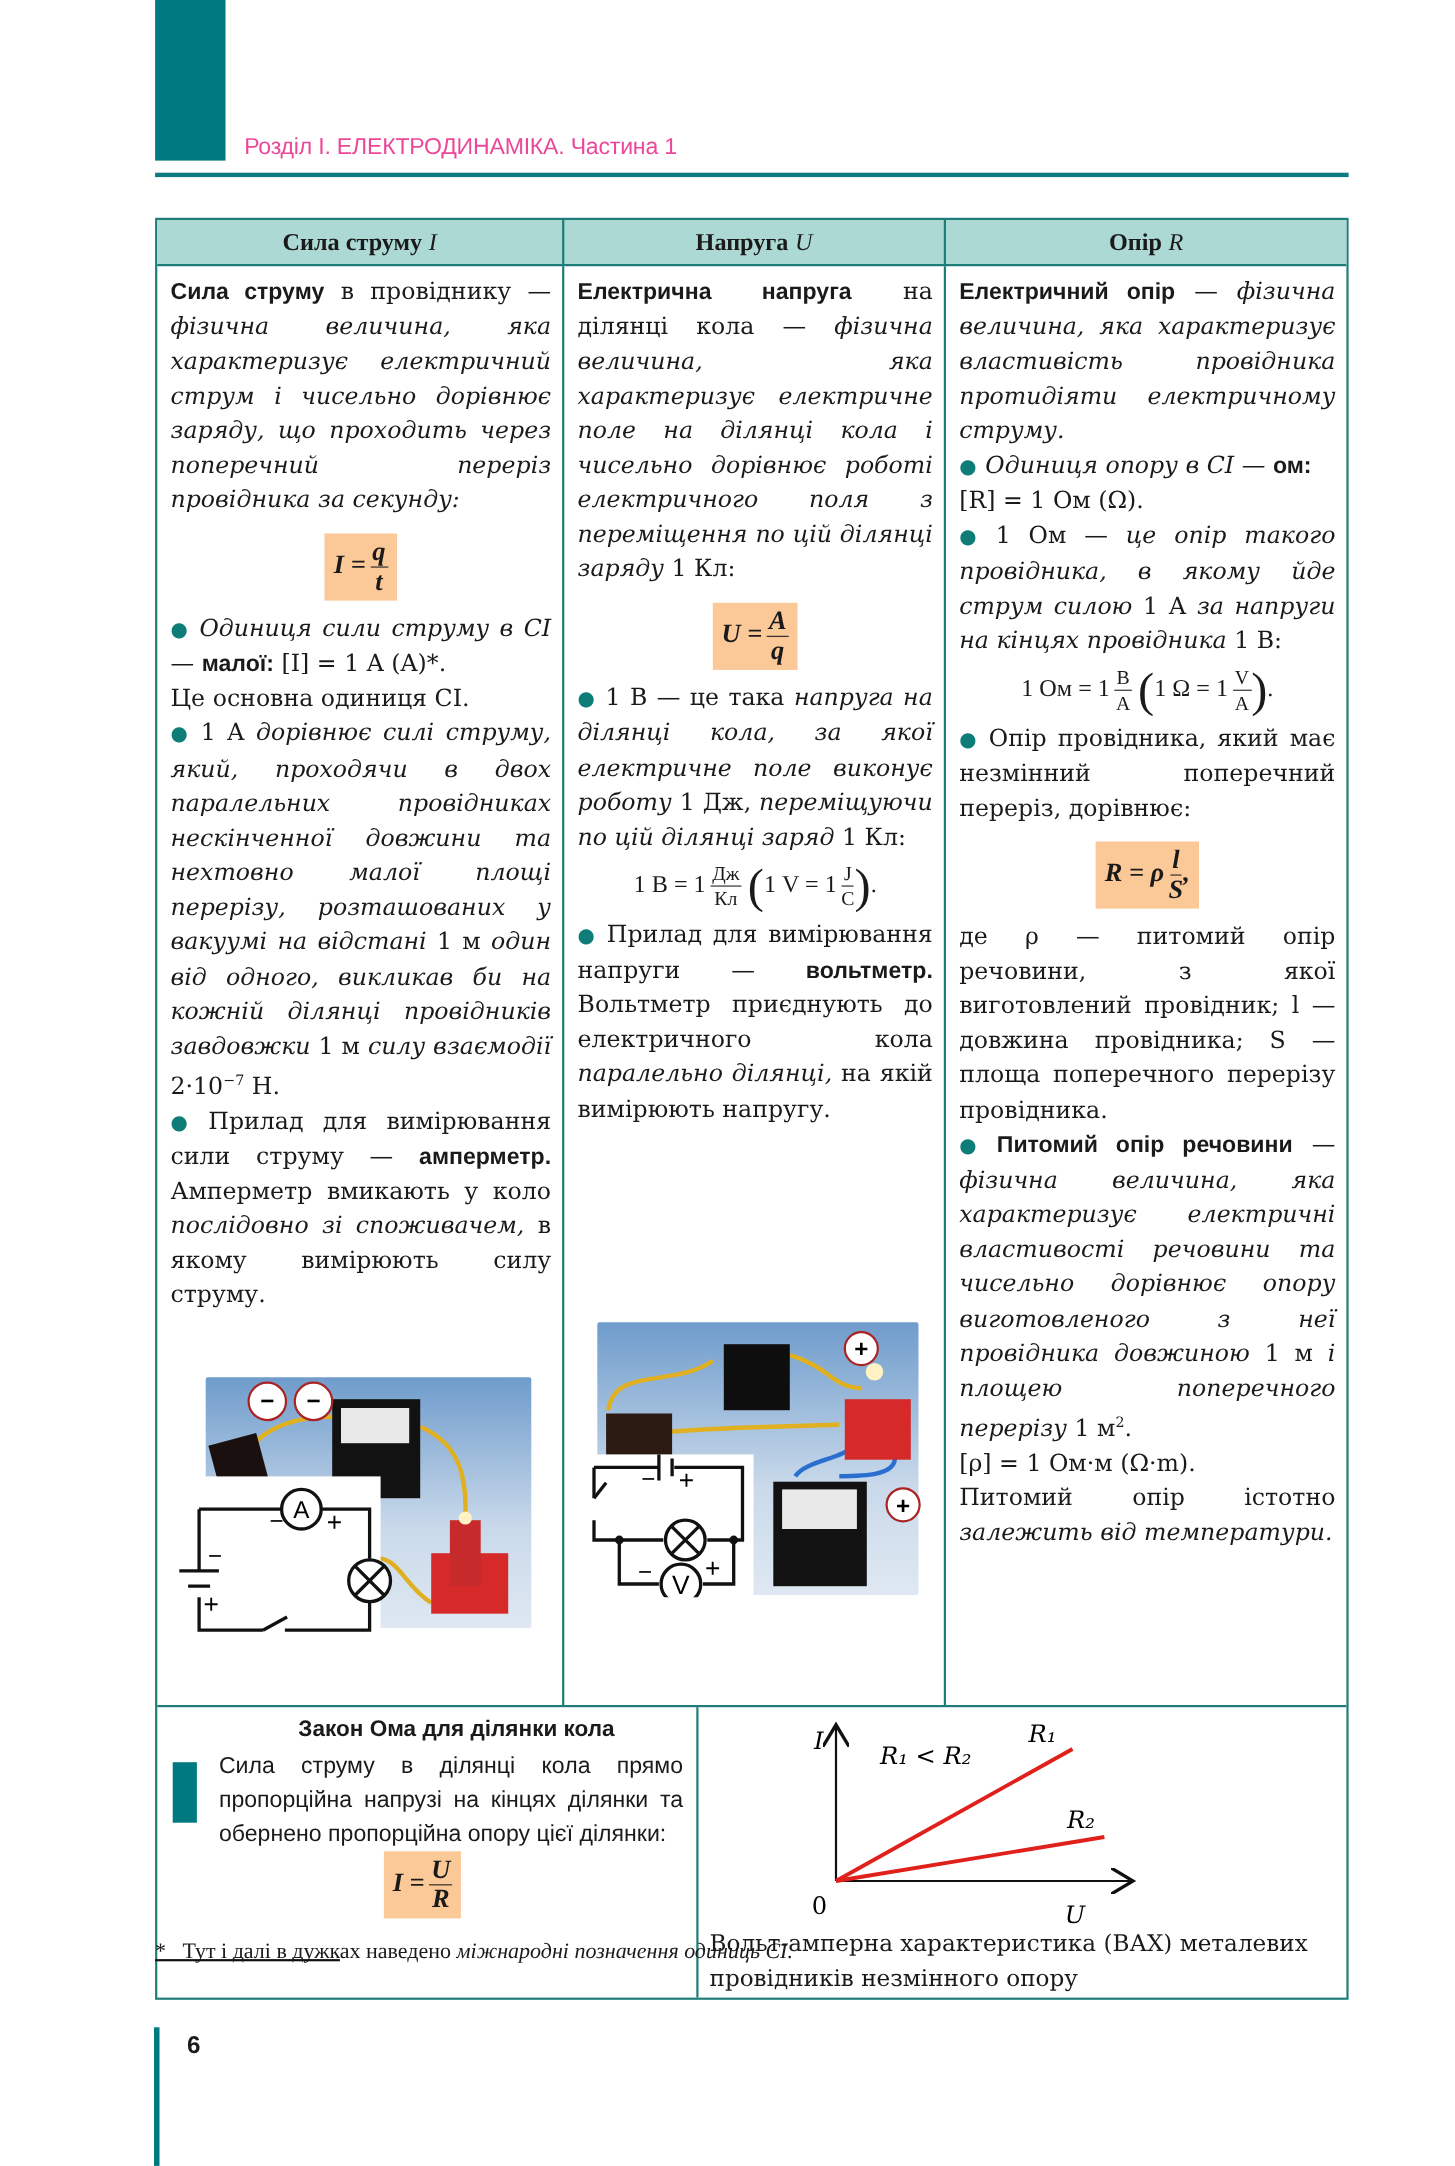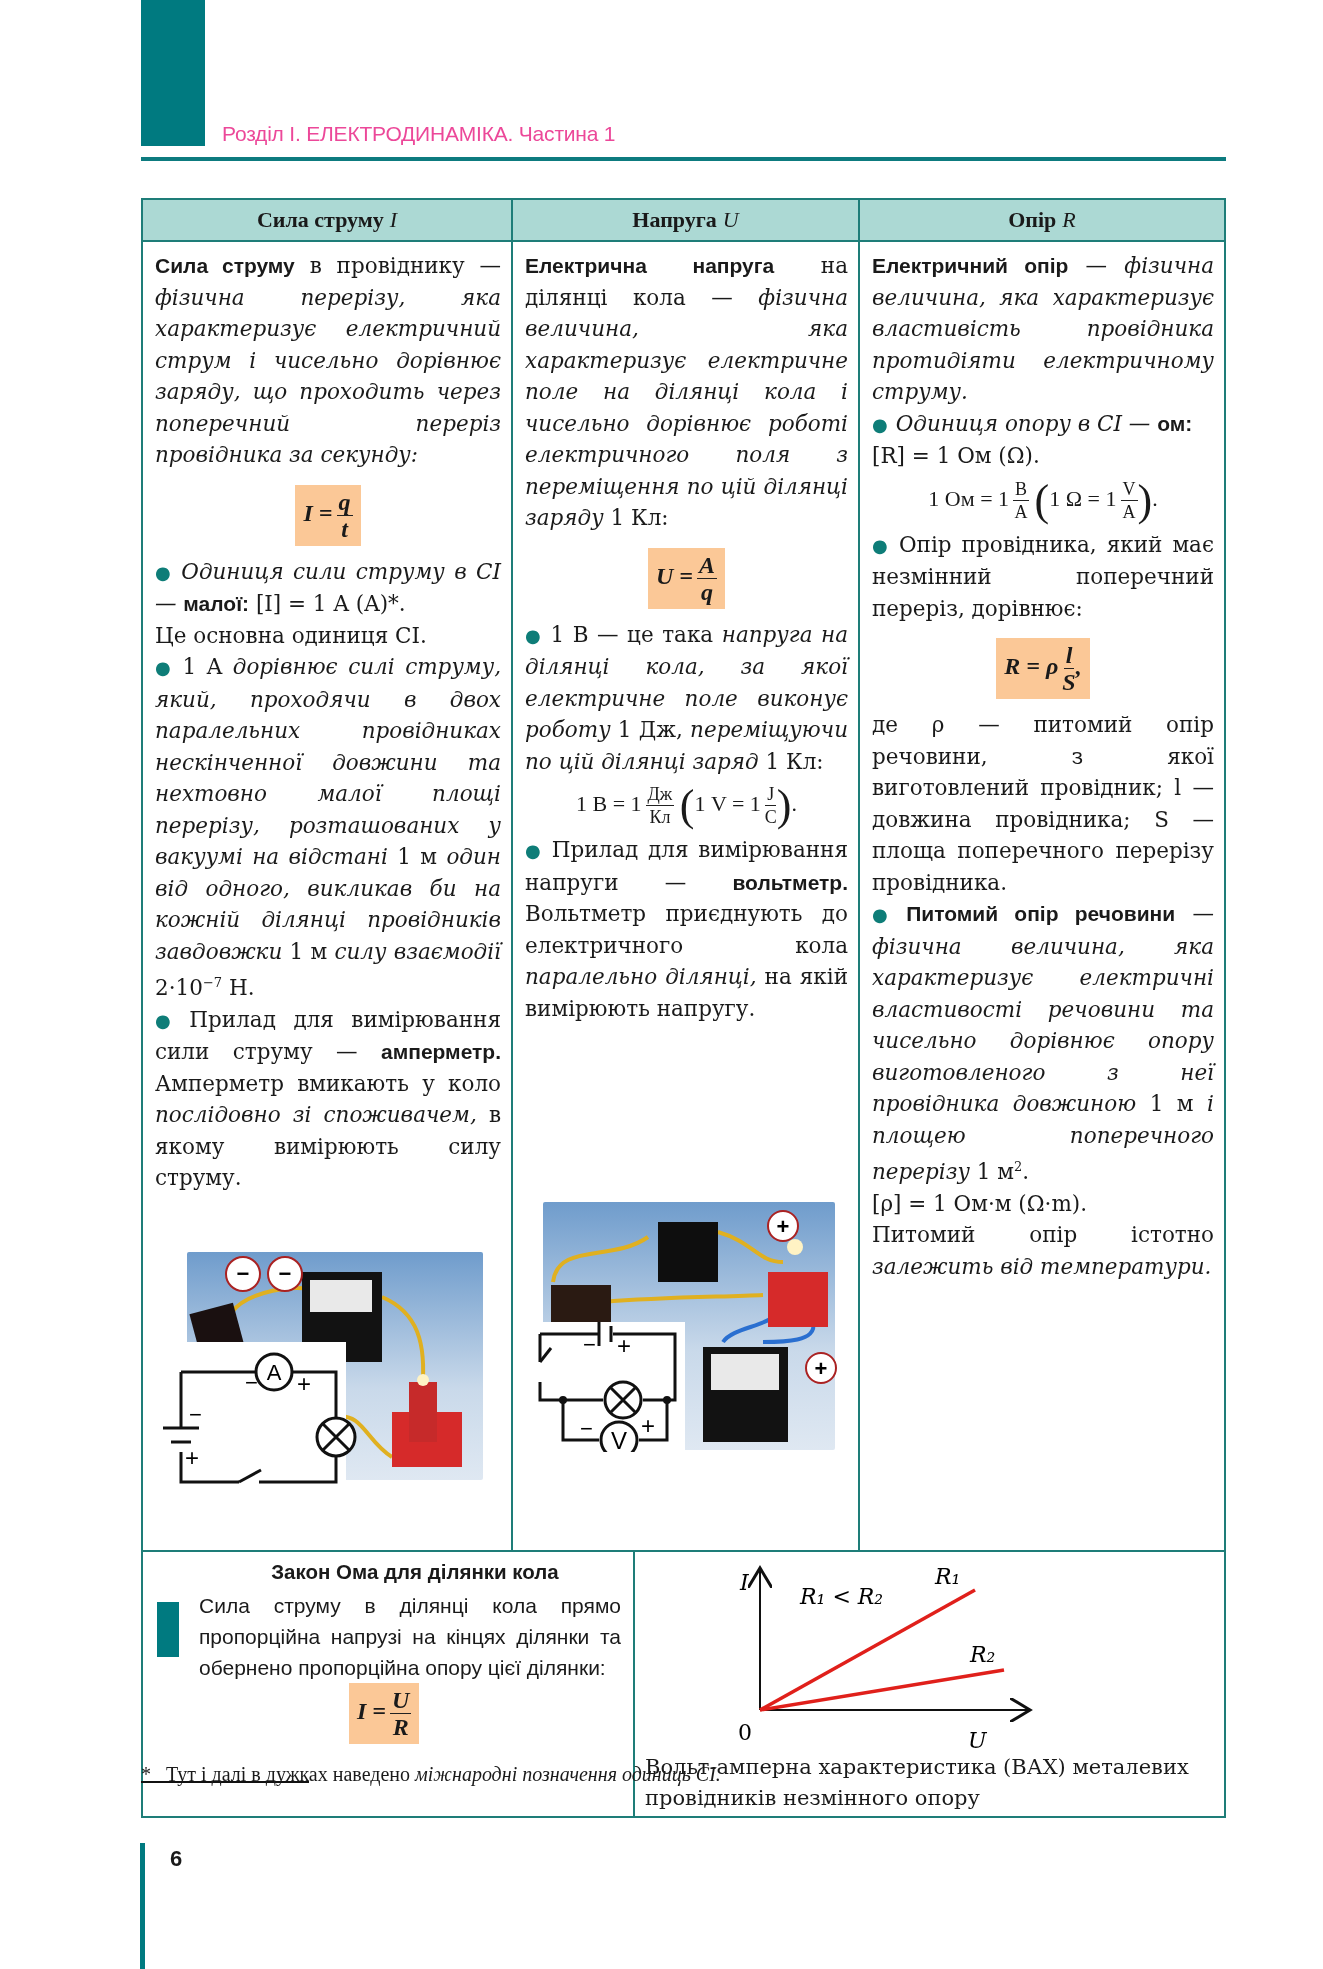--- a/index.html
+++ b/index.html
@@ -67,21 +67,21 @@
       </div>
     <div class="hdr-cell c3">
         <span>Опір</span>
         <i>R</i>
       </div>
   </div>
 
   <div class="body-row">
 
     <div class="col c1">
-      <p><span class="sans-b">Сила струму</span><span> в провіднику — </span><span class="it">фізична перерізу, яка характеризує електричний струм і чисельно дорівнює заряду, що проходить через поперечний переріз провідника за секунду:</span></p>
+      <p><span class="sans-b">Сила струму</span><span> в провіднику — </span><span class="it">фізична величина, яка характеризує електричний струм і чисельно дорівнює заряду, що проходить через поперечний переріз провідника за секунду:</span></p>
       <div class="formula">
           <span>I =</span>
           <span class="frac">
             <span class="num">q</span>
             <span>t</span>
           </span>
         </div>
       <p><span class="bullet">●</span><span class="it">Одиниця сили струму в СІ — </span><span class="sans-b">малої:</span><span> [I] = 1 A (A)*.</span></p>
       <p>Це основна одиниця СІ.</p>
       <p><span class="bullet">●</span><span>1 A </span><span class="it">дорівнює силі струму, який, проходячи в двох паралельних провідниках нескінченної довжини та нехтовно малої площі перерізу, розташованих у вакуумі на відстані </span><span>1 м</span><span class="it"> один від одного, викликав би на кожній ділянці провідників завдовжки </span><span>1 м</span><span class="it"> силу взаємодії </span><span>2·10</span><sup>−7</sup><span> Н.</span></p>
@@ -193,20 +193,21 @@
         <svg width="36" height="36">
             <circle cx="18" cy="18" r="15" fill="#fff" stroke="#a22" stroke-width="2"></circle>
             <text x="18" y="26" text-anchor="middle" font-size="22" font-weight="bold" font-family="Liberation Sans, sans-serif">+</text>
           </svg>
       </div>
     </div>
 
     <div class="col c3">
       <p><span class="sans-b">Електричний опір</span><span> — </span><span class="it">фізична величина, яка характеризує властивість провідника протидіяти електричному струму.</span></p>
       <p><span class="bullet">●</span><span class="it">Одиниця опору в СІ — </span><span class="sans-b">ом:</span><br><span>[R] = 1 Ом (Ω).</span></p>
+      <p><span class="bullet">●</span><span>1 Ом — </span><span class="it">це опір такого провідника, в якому йде струм силою</span><span> 1 А </span><span class="it">за напруги на кінцях провідника</span><span> 1 В:</span></p>
       <div class="eq-line"><span>1 Ом = 1</span><span class="frac">
             <span class="num">В</span>
             <span>А</span>
           </span> <span class="paren">(</span><span>1 Ω = 1</span><span class="frac">
             <span class="num">V</span>
             <span>A</span>
           </span><span class="paren">)</span>.</div>
       <p><span class="bullet">●</span><span>Опір провідника, який має незмінний поперечний переріз, дорівнює:</span></p>
       <div class="formula"><span>R = ρ</span><span class="frac">
             <span class="num">l</span>

